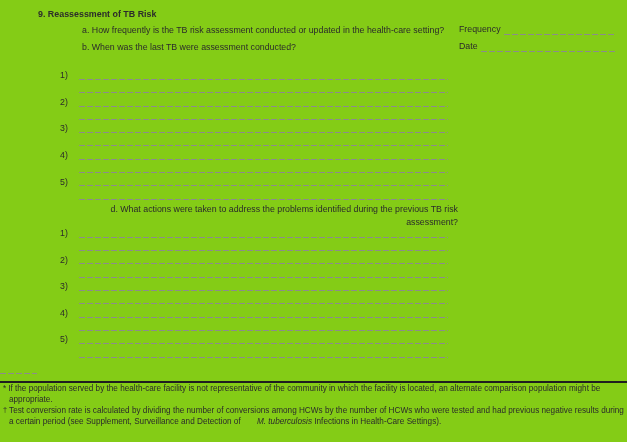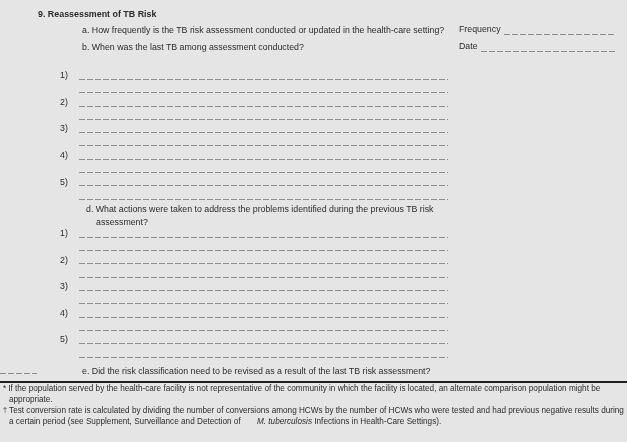--- a/index.html
+++ b/index.html
@@ -1,39 +1,40 @@
 <!DOCTYPE html>
 <html><head>
 <meta charset="utf-8">
 <style>
   html, body { margin: 0; padding: 0; background: #ffffff; }
   .page {
     position: relative;
     width: 627px;
     height: 442px;
-    background: #e5e5e5;
+    background: #84cc16;
     font-family: "Liberation Sans", sans-serif;
     color: #2b2b2b;
     overflow: hidden;
   }
   .heading {
     position: absolute; left: 38px; top: 8px;
     font-size: 8.9px; font-weight: bold; white-space: nowrap;
     line-height: 12px;
   }
   .q {
     position: absolute; font-size: 8.8px; line-height: 12px; white-space: nowrap; margin-left: 36px;
   }
   #qa { left: 46px; top: 24px; }
   #qb { left: 46px; top: 41px; }
   #qc { left: 46px; top: 58px; }
   #qd {
-    left: 50px; top: 203px; width: 378px;
+    left: 34px; top: 203px; width: 378px;
     white-space: normal; padding-left: 10px; text-indent: -10px;
     line-height: 12.6px;
+    text-align: right;
   }
   #qe { left: 46px; top: 365px; }
 
   .dash-b {
     background-image: linear-gradient(to right, #8c8c8c 0, #8c8c8c 6.4px, rgba(255,255,255,0) 6.4px);
     background-size: 8px 1px;
     background-repeat: repeat-x;
     background-position: 0 100%;
   }
 
@@ -73,21 +74,21 @@
   .italic { font-style: italic; padding-left: 14px; }
 </style>
 </head>
 <body>
 
 <div class="page">
 
   <div class="heading">9. Reassessment of TB Risk</div>
 
   <div class="q" id="qa">a. How frequently is the TB risk assessment conducted or updated in the health-care setting?</div>
-  <div class="q" id="qb">b. When was the last TB among assessment conducted?</div>
+  <div class="q" id="qb">b. When was the last TB were assessment conducted?</div>
 
   <div class="right-field" id="field-frequency">
     <span class="flabel">Frequency</span>
     <span class="uline dash-b"></span>
   </div>
   <div class="right-field" id="field-date">
     <span class="flabel">Date</span>
     <span class="uline dash-b"></span>
   </div>
 
@@ -143,21 +144,20 @@
       <div class="bl dash-b"></div>
     </div>
     <div class="item">
       <span class="num">5)</span>
       <div class="bl dash-b"></div>
       <div class="bl dash-b"></div>
     </div>
   </div>
 
   <div class="e-blank dash-b"></div>
-  <div class="q" id="qe">e. Did the risk classification need to be revised as a result of the last TB risk assessment?</div>
 
   <div class="rule"></div>
 
   <div class="footnote" id="fn-asterisk">
     <span class="fn-marker">*</span><span>If the population served by the health-care facility is not representative of the community in which the facility is located, an alternate comparison population might be appropriate.</span>
   </div>
 
   <div class="footnote" id="fn-dagger">
     <span class="fn-marker">†</span><span>Test conversion rate is calculated by dividing the number of conversions among HCWs by the number of HCWs who were tested and had previous negative results during a certain period (see Supplement, Surveillance and Detection of </span><span class="italic">M. tuberculosis</span><span> Infections in Health-Care Settings).</span>
   </div>

